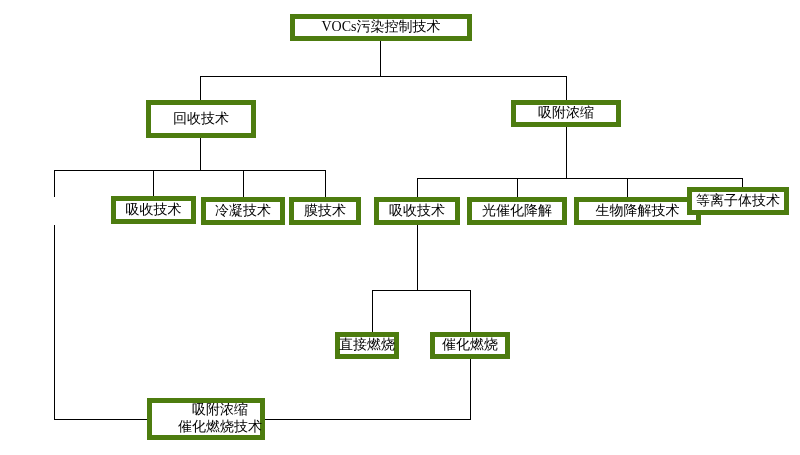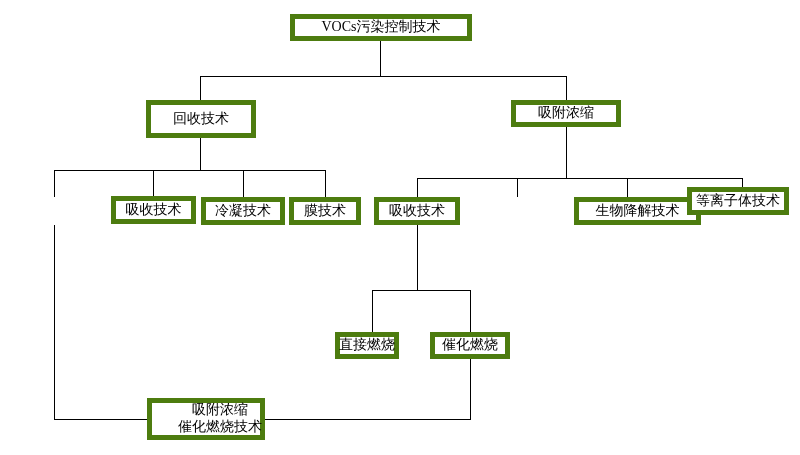--- a/index.html
+++ b/index.html
@@ -78,20 +78,21 @@
   <div class="node" style="left:290px;top:14px;width:182px;height:27px">VOCs污染控制技术</div>
 
   <div class="node" style="left:146px;top:100px;width:110px;height:38px">回收技术</div>
   <div class="node" style="left:511px;top:100px;width:110px;height:27px">吸附浓缩</div>
 
   <div class="node" style="left:111px;top:196px;width:85px;height:28px">吸收技术</div>
   <div class="node" style="left:201px;top:197px;width:84px;height:28px">冷凝技术</div>
   <div class="node" style="left:289px;top:197px;width:72px;height:28px">膜技术</div>
 
   <div class="node" style="left:374px;top:197px;width:86px;height:28px">吸收技术</div>
+  <div class="node" style="left:467px;top:197px;width:100px;height:28px">光催化降解</div>
   <div class="node" style="left:574px;top:197px;width:127px;height:28px">生物降解技术</div>
   <div class="node" style="left:687px;top:187px;width:102px;height:28px">等离子体技术</div>
 
   <div class="node" style="left:335px;top:332px;width:64px;height:27px">直接燃烧</div>
   <div class="node" style="left:430px;top:332px;width:80px;height:27px">催化燃烧</div>
 
   <div class="node" style="left:147px;top:398px;width:118px;height:42px">
     <div class="label-group">
       <div>吸附浓缩</div>
       <div>催化燃烧技术</div>

